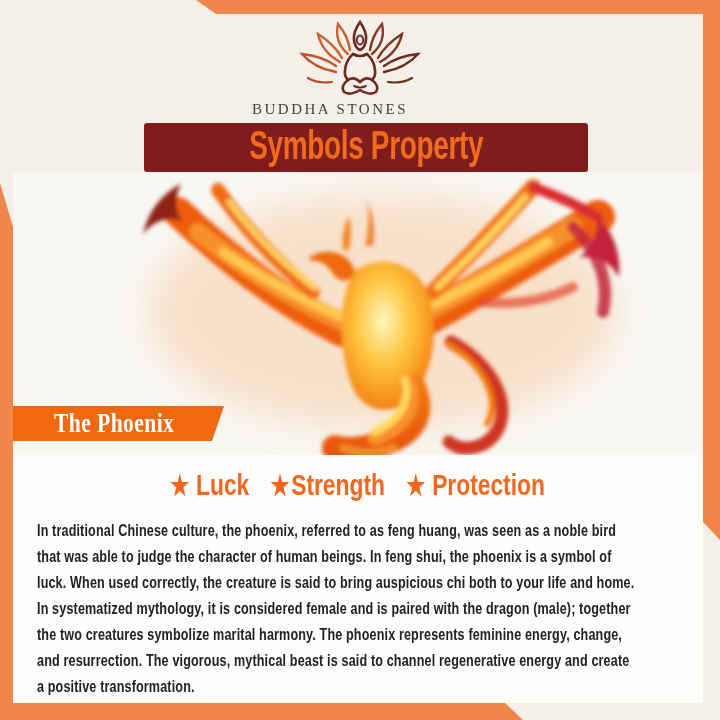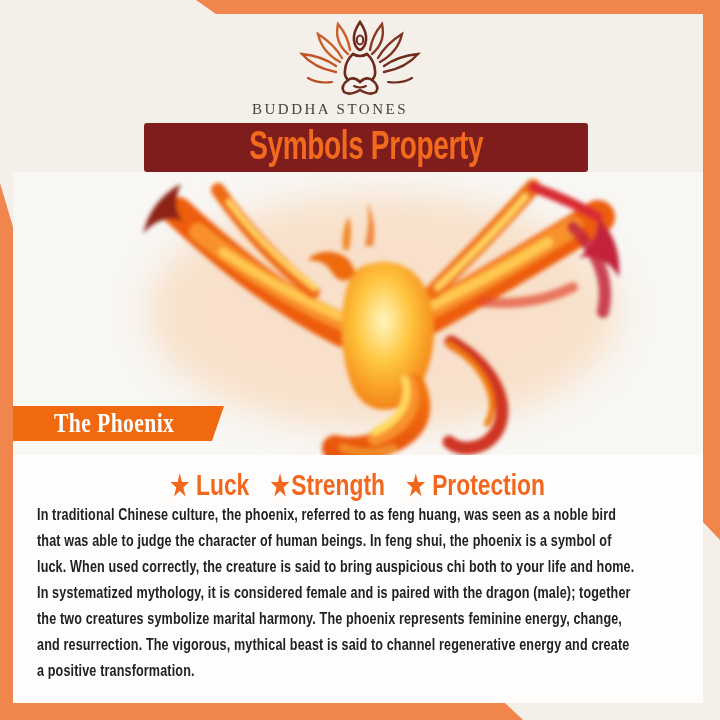--- a/index.html
+++ b/index.html
@@ -43,21 +43,21 @@
 
   
   .panel{left:13px;top:455px;width:690px;height:248px;background:#fefdfb;}
   .props-row{margin-top:13px;height:34px;display:flex;align-items:center;
      justify-content:center;}
   .props-inner{display:flex;align-items:center;transform:scaleX(.76);
      font-size:30px;font-weight:bold;color:#f2661d;white-space:nowrap;}
   .prop{margin:0 14px;display:inline-flex;align-items:center;}
   .prop .star{margin-right:9px;font-size:28px;}
   .prop.tight .star{margin-right:2px;}
-  .para{margin:0 0 0 24px;}
+  .para{margin:16px 0 0 24px;}
   .line{height:26px;line-height:26px;font-size:17px;font-weight:bold;
      color:#212121;white-space:nowrap;transform:scaleX(.74);
      transform-origin:left center;letter-spacing:.2px;}
 </style>
 </head>
 <body>
 
 <div class="abs frame frame-top"></div>
 <div class="abs frame frame-right"></div>
 <div class="abs frame frame-left"></div>

